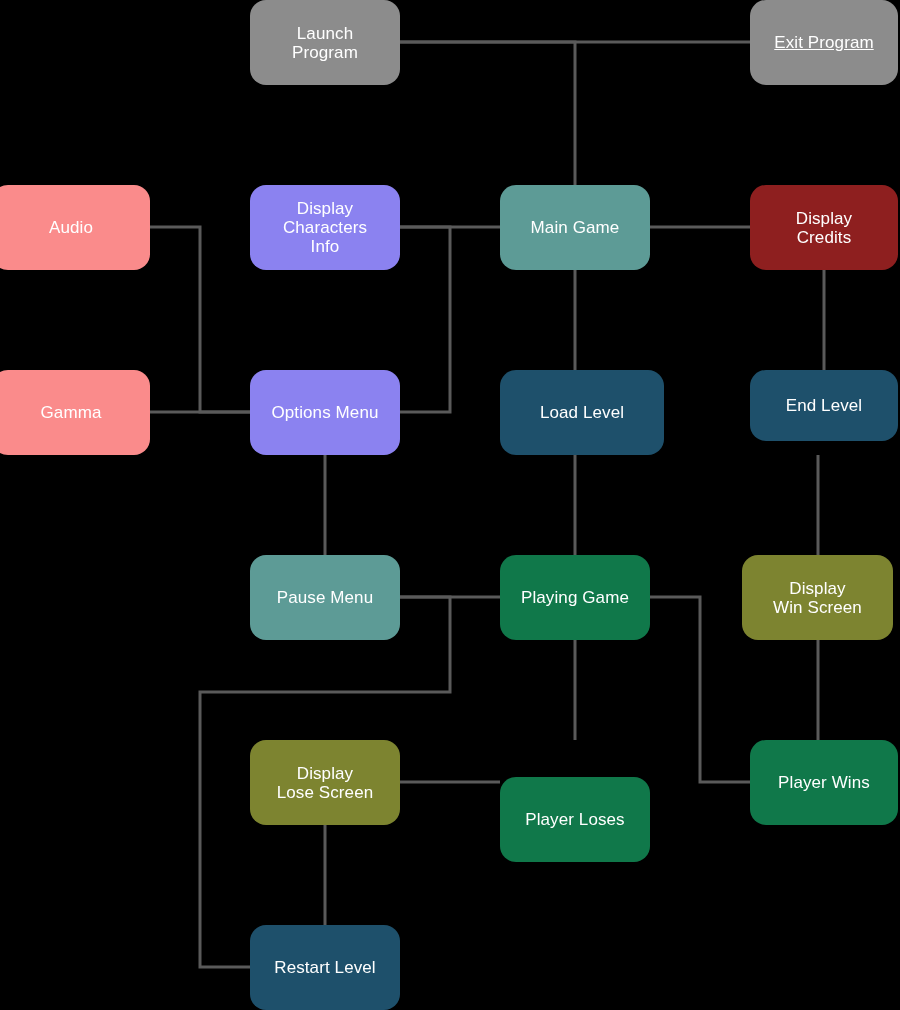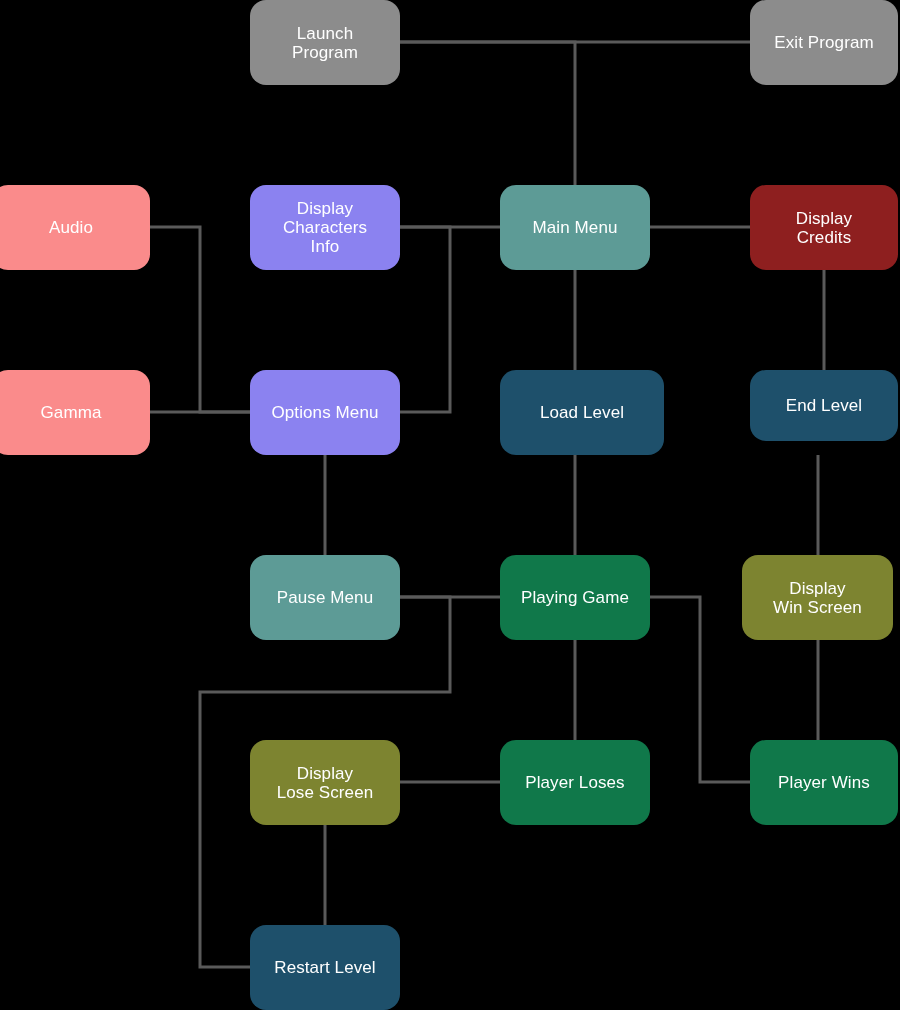--- a/index.html
+++ b/index.html
@@ -60,33 +60,33 @@
       <polyline points="818,455 818,555" fill="none" stroke="#5a5a5a" stroke-width="3" stroke-linecap="butt" stroke-linejoin="miter"></polyline>
       <polyline points="400,597 500,597" fill="none" stroke="#5a5a5a" stroke-width="3" stroke-linecap="butt" stroke-linejoin="miter"></polyline>
       <polyline points="400,597 450,597 450,692 200,692 200,967 250,967" fill="none" stroke="#5a5a5a" stroke-width="3" stroke-linecap="butt" stroke-linejoin="miter"></polyline>
       <polyline points="575,640 575,740" fill="none" stroke="#5a5a5a" stroke-width="3" stroke-linecap="butt" stroke-linejoin="miter"></polyline>
       <polyline points="650,597 700,597 700,782 750,782" fill="none" stroke="#5a5a5a" stroke-width="3" stroke-linecap="butt" stroke-linejoin="miter"></polyline>
       <polyline points="818,640 818,740" fill="none" stroke="#5a5a5a" stroke-width="3" stroke-linecap="butt" stroke-linejoin="miter"></polyline>
       <polyline points="400,782 500,782" fill="none" stroke="#5a5a5a" stroke-width="3" stroke-linecap="butt" stroke-linejoin="miter"></polyline>
       <polyline points="325,825 325,925" fill="none" stroke="#5a5a5a" stroke-width="3" stroke-linecap="butt" stroke-linejoin="miter"></polyline>
     </svg>
 <div class="node" style="left: 250px; top: 0px; width: 150px; height: 85px; background: rgb(140, 140, 140);">Launch Program</div>
-    <div class="node" style="left: 750px; top: 0px; width: 148px; height: 85px; background: rgb(140, 140, 140);">Exit Program</div>
+    <div class="node" style="left: 750px; top: 0px; width: 148px; height: 85px; background: rgb(140, 140, 140); text-decoration: underline;">Exit Program</div>
     <div class="node" style="left: -8px; top: 185px; width: 158px; height: 85px; background: rgb(250, 139, 139);">Audio</div>
     <div class="node" style="left: 250px; top: 185px; width: 150px; height: 85px; background: rgb(139, 130, 240);">Display
 Characters Info</div>
-    <div class="node" style="left: 500px; top: 185px; width: 150px; height: 85px; background: rgb(93, 155, 150);">Main Menu</div>
+    <div class="node" style="left: 500px; top: 185px; width: 150px; height: 85px; background: rgb(93, 155, 150);">Main Game</div>
     <div class="node" style="left: 750px; top: 185px; width: 148px; height: 85px; background: rgb(142, 31, 31);">Display
 Credits</div>
     <div class="node" style="left: -8px; top: 370px; width: 158px; height: 85px; background: rgb(250, 139, 139);">Gamma</div>
     <div class="node" style="left: 250px; top: 370px; width: 150px; height: 85px; background: rgb(139, 130, 240);">Options Menu</div>
     <div class="node" style="left: 500px; top: 370px; width: 164px; height: 85px; background: rgb(30, 80, 107);">Load Level</div>
     <div class="node" style="left: 750px; top: 370px; width: 148px; height: 71px; background: rgb(30, 80, 107);">End Level</div>
     <div class="node" style="left: 250px; top: 555px; width: 150px; height: 85px; background: rgb(93, 155, 150);">Pause Menu</div>
     <div class="node" style="left: 500px; top: 555px; width: 150px; height: 85px; background: rgb(16, 120, 74);">Playing Game</div>
     <div class="node" style="left: 742px; top: 555px; width: 151px; height: 85px; background: rgb(125, 132, 48);">Display
 Win Screen</div>
     <div class="node" style="left: 250px; top: 740px; width: 150px; height: 85px; background: rgb(125, 132, 48);">Display
 Lose Screen</div>
-    <div class="node" style="left: 500px; top: 740px; width: 150px; height: 85px; background: rgb(16, 120, 74);">Player Loses</div>
+    <div class="node" style="left: 500px; top: 777px; width: 150px; height: 85px; background: rgb(16, 120, 74);">Player Loses</div>
     <div class="node" style="left: 250px; top: 925px; width: 150px; height: 85px; background: rgb(30, 80, 107);">Restart Level</div>
     <div class="node" style="left: 750px; top: 740px; width: 148px; height: 85px; background: rgb(16, 120, 74);">Player Wins</div>
   </div>
 
 </body></html>

